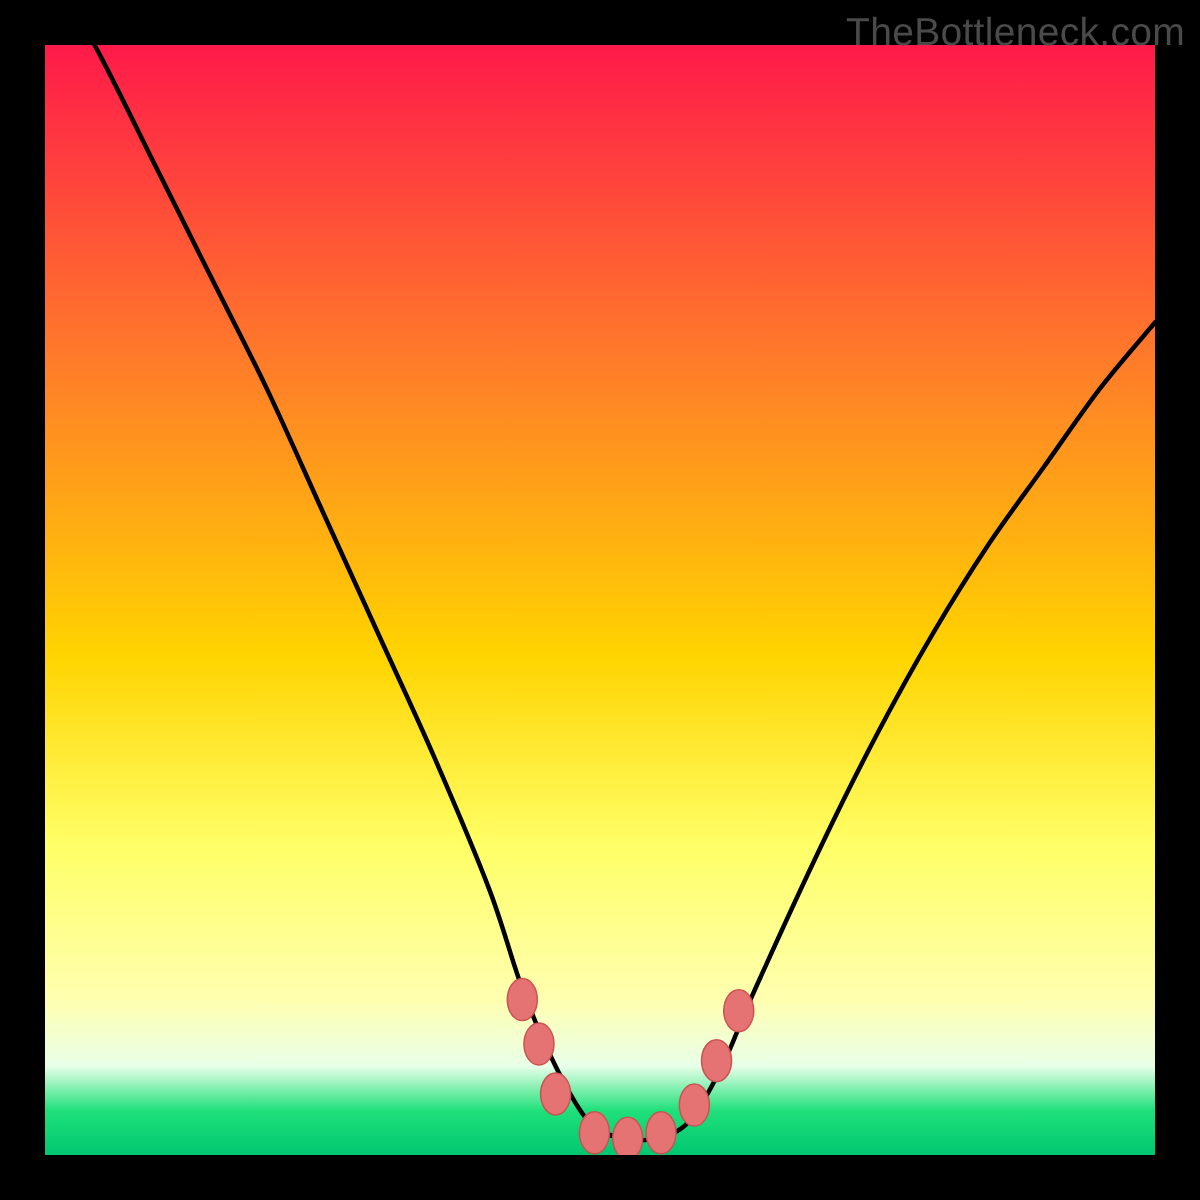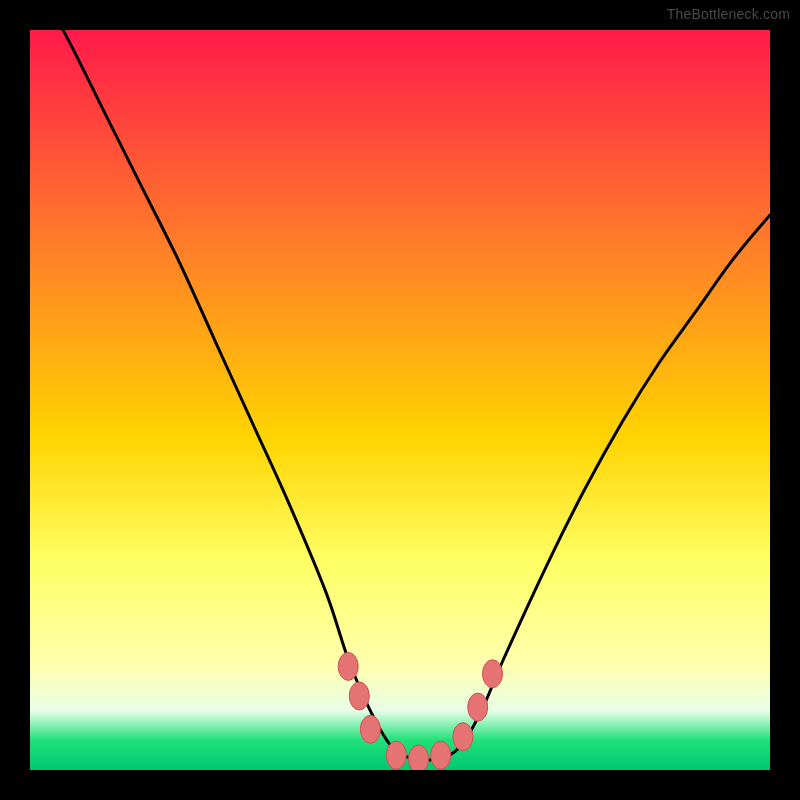--- a/index.html
+++ b/index.html
@@ -23,21 +23,21 @@
     top: 30px;
     width: 740px;
     height: 740px;
     overflow: hidden;
   }
   .watermark {
     position: absolute;
     top: 6px;
     right: 10px;
     color: #4a4a4a;
-    font-size: 14px;
+    font-size: 26px;
     font-weight: 500;
     letter-spacing: 0.2px;
     z-index: 20;
   }
 </style>
 </head>
 <body>
 
 <div class="frame">
   <div class="watermark">TheBottleneck.com</div>

